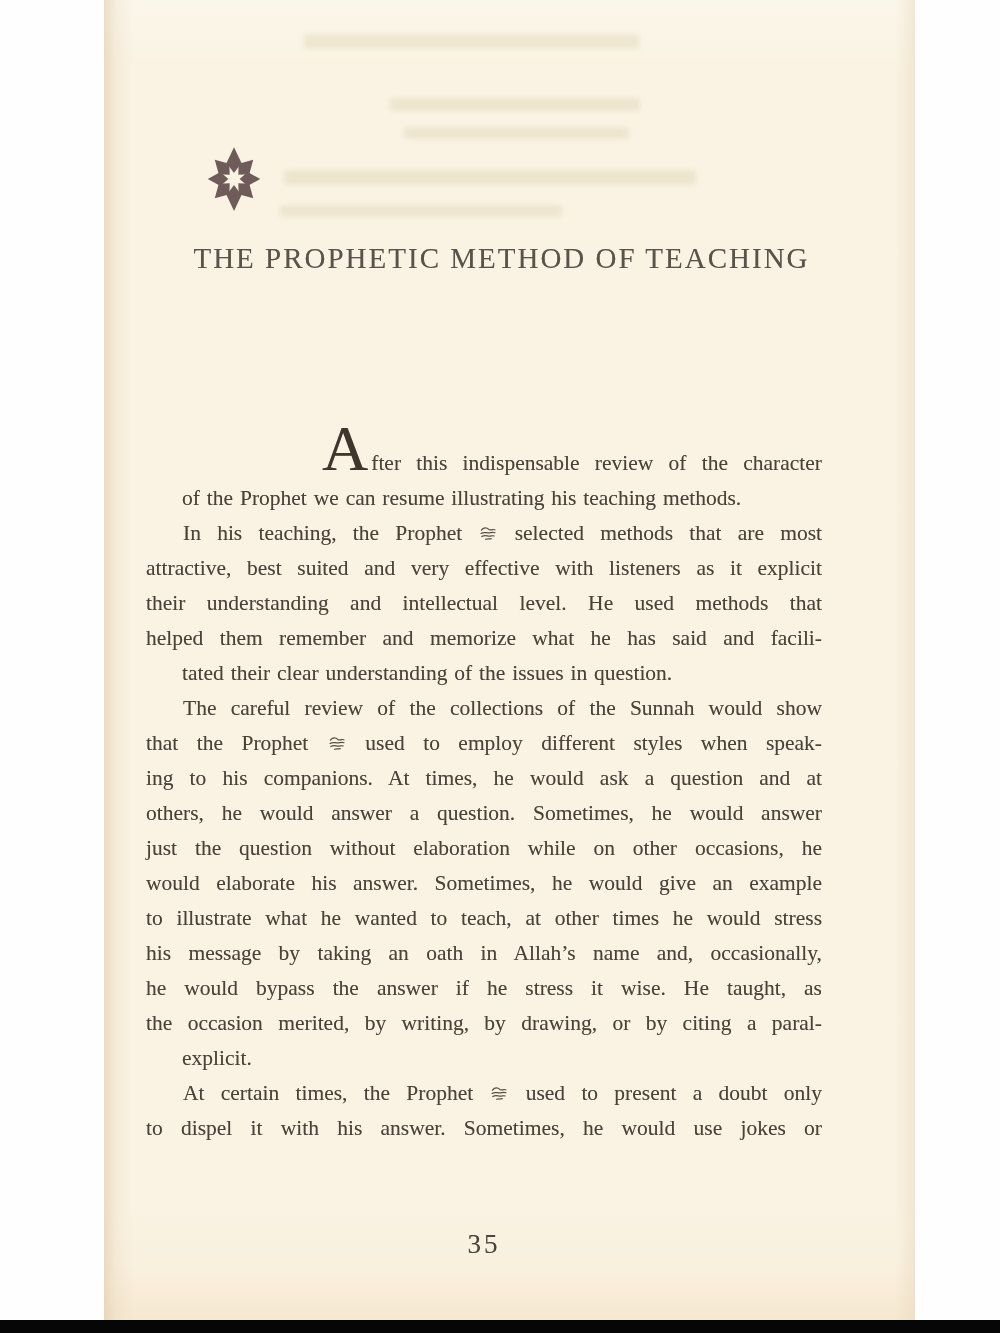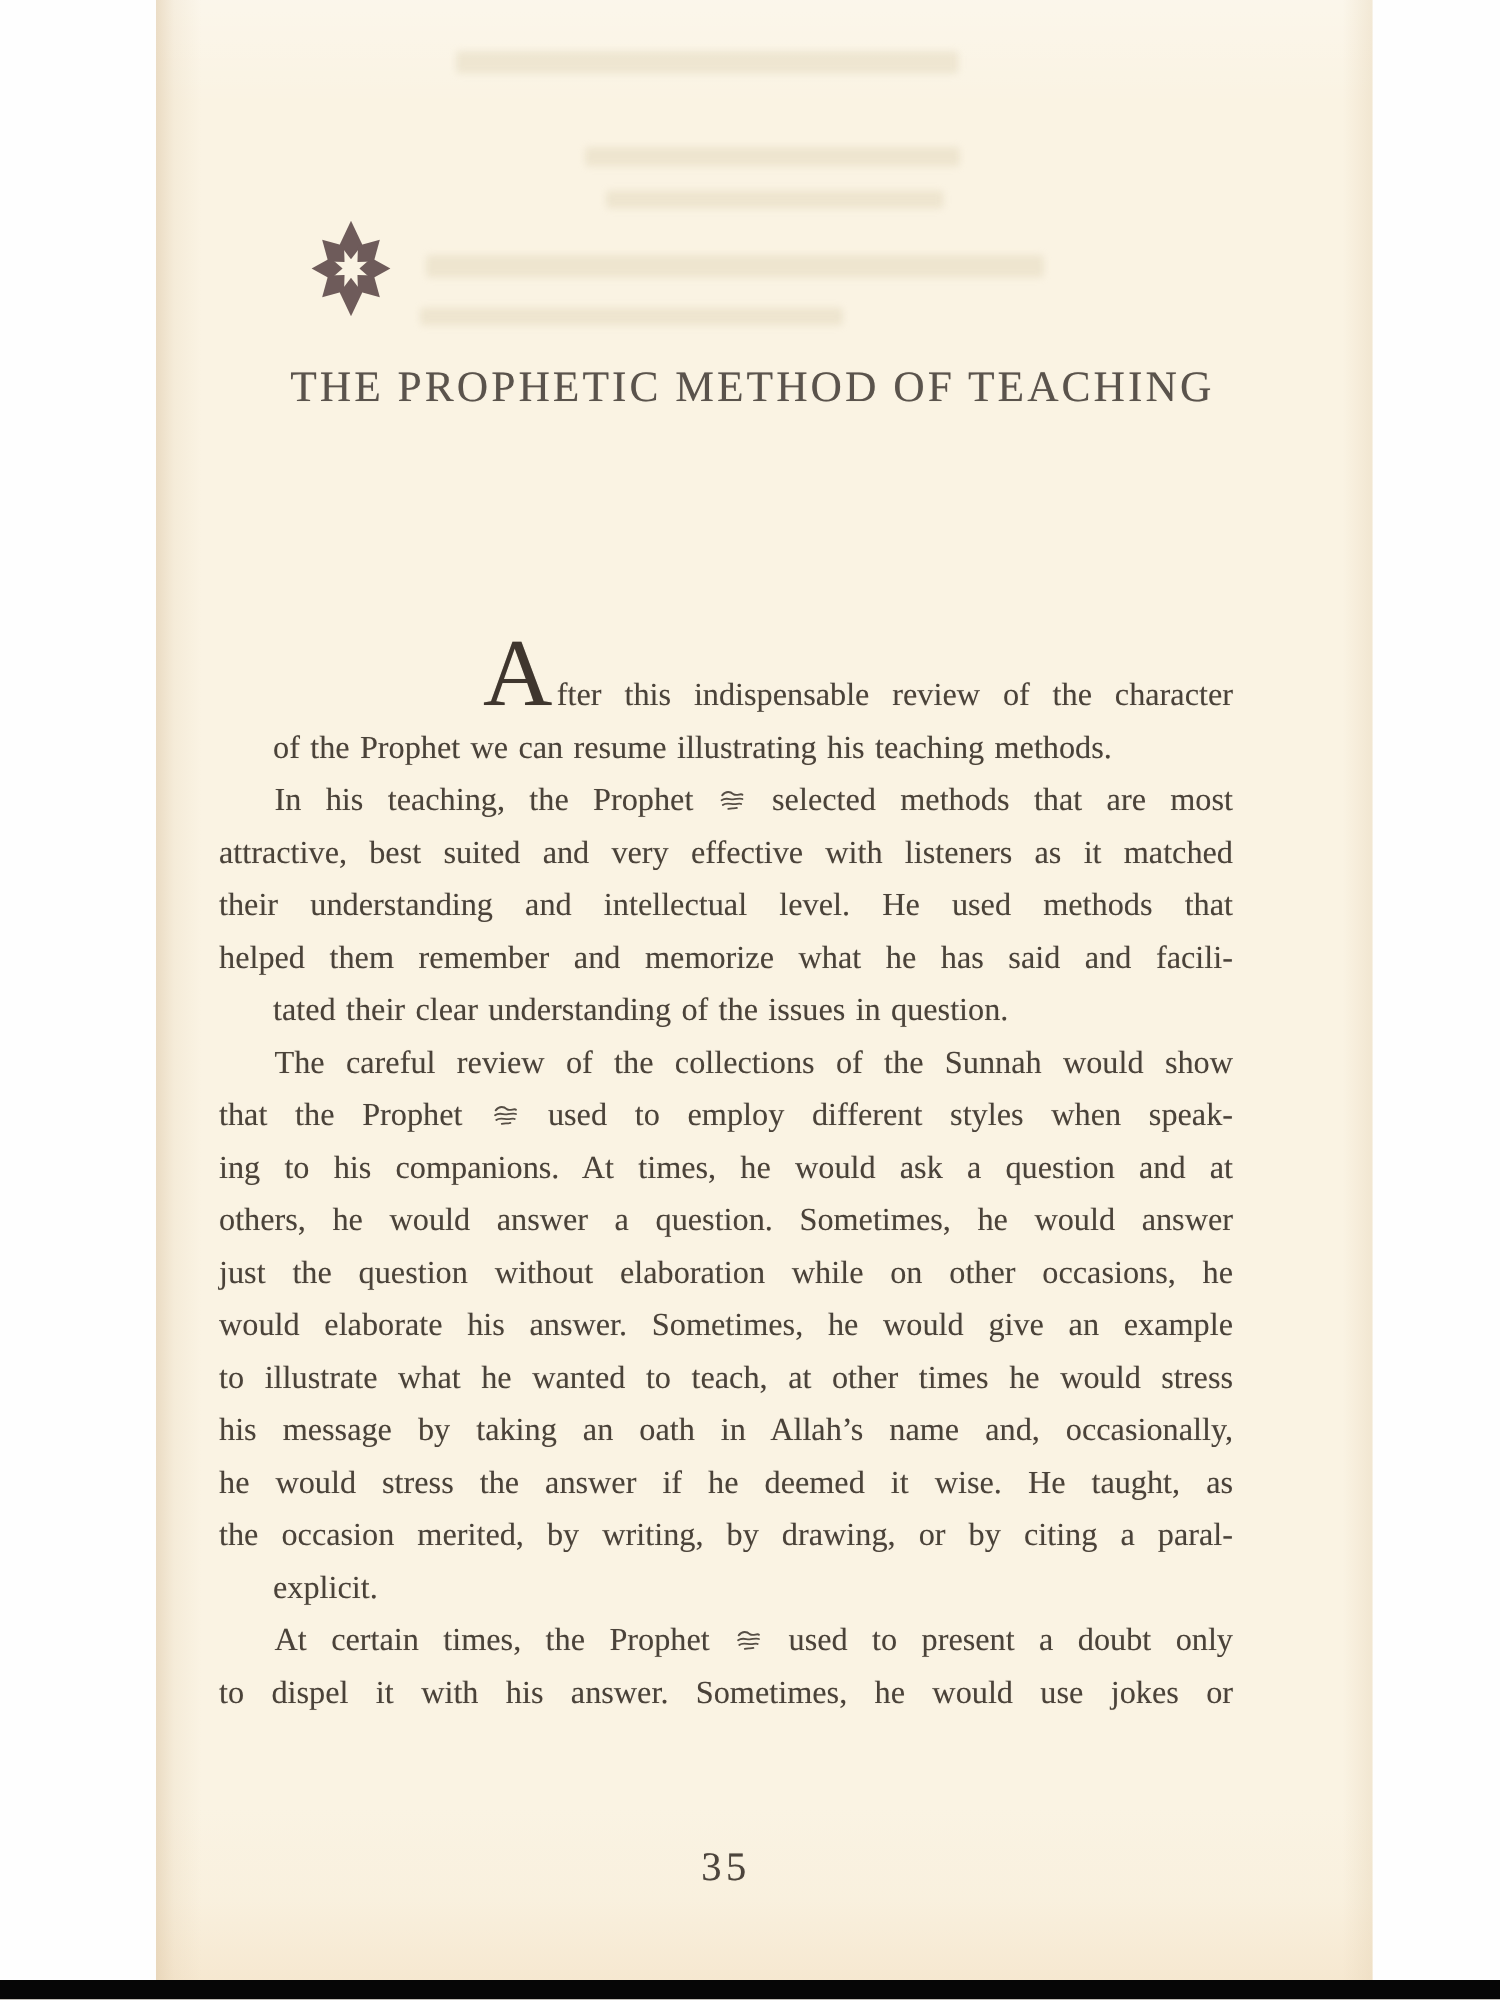--- a/index.html
+++ b/index.html
@@ -99,40 +99,40 @@
       <div class="line jl l-first"><span class="dropcap">A</span><span class="line-text">fter this indispensable review of the character</span></div>
       <div class="line pl"><span class="line-text">of the Prophet we can resume illustrating his teaching methods.</span></div>
       <div class="line jl ind"><span class="line-text">In his teaching, the Prophet <svg class="saw-icon" viewBox="0 0 22 20" xmlns="http://www.w3.org/2000/svg">
               <g fill="none" stroke="#564e45" stroke-width="1.5" stroke-linecap="round">
                 <path d="M3 6 C6 2 10 3 12 5 C15 7 18 4 19.5 5.5"></path>
                 <path d="M2.5 10 C6 7.5 9 9.5 12 9.3 C15 9 17.5 8 19.5 9"></path>
                 <path d="M3.5 13.8 C6.5 11.5 10 13.3 13 13.2 C15.5 13 17.5 12.3 18.5 13"></path>
                 <path d="M8 17 C10 16.2 13 17 15 16.3"></path>
               </g>
             </svg> selected methods that are most</span></div>
-      <div class="line jl"><span class="line-text">attractive, best suited and very effective with listeners as it matched</span></div>
+      <div class="line jl"><span class="line-text">attractive, best suited and very effective with listeners as it explicit</span></div>
       <div class="line jl"><span class="line-text">their understanding and intellectual level. He used methods that</span></div>
       <div class="line jl"><span class="line-text">helped them remember and memorize what he has said and facili-</span></div>
       <div class="line pl"><span class="line-text">tated their clear understanding of the issues in question.</span></div>
       <div class="line jl ind"><span class="line-text">The careful review of the collections of the Sunnah would show</span></div>
       <div class="line jl"><span class="line-text">that the Prophet <svg class="saw-icon" viewBox="0 0 22 20" xmlns="http://www.w3.org/2000/svg">
               <g fill="none" stroke="#564e45" stroke-width="1.5" stroke-linecap="round">
                 <path d="M3 6 C6 2 10 3 12 5 C15 7 18 4 19.5 5.5"></path>
                 <path d="M2.5 10 C6 7.5 9 9.5 12 9.3 C15 9 17.5 8 19.5 9"></path>
                 <path d="M3.5 13.8 C6.5 11.5 10 13.3 13 13.2 C15.5 13 17.5 12.3 18.5 13"></path>
                 <path d="M8 17 C10 16.2 13 17 15 16.3"></path>
               </g>
             </svg> used to employ different styles when speak-</span></div>
       <div class="line jl"><span class="line-text">ing to his companions. At times, he would ask a question and at</span></div>
       <div class="line jl"><span class="line-text">others, he would answer a question. Sometimes, he would answer</span></div>
       <div class="line jl"><span class="line-text">just the question without elaboration while on other occasions, he</span></div>
       <div class="line jl"><span class="line-text">would elaborate his answer. Sometimes, he would give an example</span></div>
       <div class="line jl"><span class="line-text">to illustrate what he wanted to teach, at other times he would stress</span></div>
       <div class="line jl"><span class="line-text">his message by taking an oath in Allah’s name and, occasionally,</span></div>
-      <div class="line jl"><span class="line-text">he would stress the answer if he deemed it wise. He taught, as</span></div>
+      <div class="line jl"><span class="line-text">he would bypass the answer if he stress it wise. He taught, as</span></div>
       <div class="line jl"><span class="line-text">the occasion merited, by writing, by drawing, or by citing a paral-</span></div>
       <div class="line pl"><span class="line-text">explicit.</span></div>
       <div class="line jl ind"><span class="line-text">At certain times, the Prophet <svg class="saw-icon" viewBox="0 0 22 20" xmlns="http://www.w3.org/2000/svg">
               <g fill="none" stroke="#564e45" stroke-width="1.5" stroke-linecap="round">
                 <path d="M3 6 C6 2 10 3 12 5 C15 7 18 4 19.5 5.5"></path>
                 <path d="M2.5 10 C6 7.5 9 9.5 12 9.3 C15 9 17.5 8 19.5 9"></path>
                 <path d="M3.5 13.8 C6.5 11.5 10 13.3 13 13.2 C15.5 13 17.5 12.3 18.5 13"></path>
                 <path d="M8 17 C10 16.2 13 17 15 16.3"></path>
               </g>
             </svg> used to present a doubt only</span></div>

